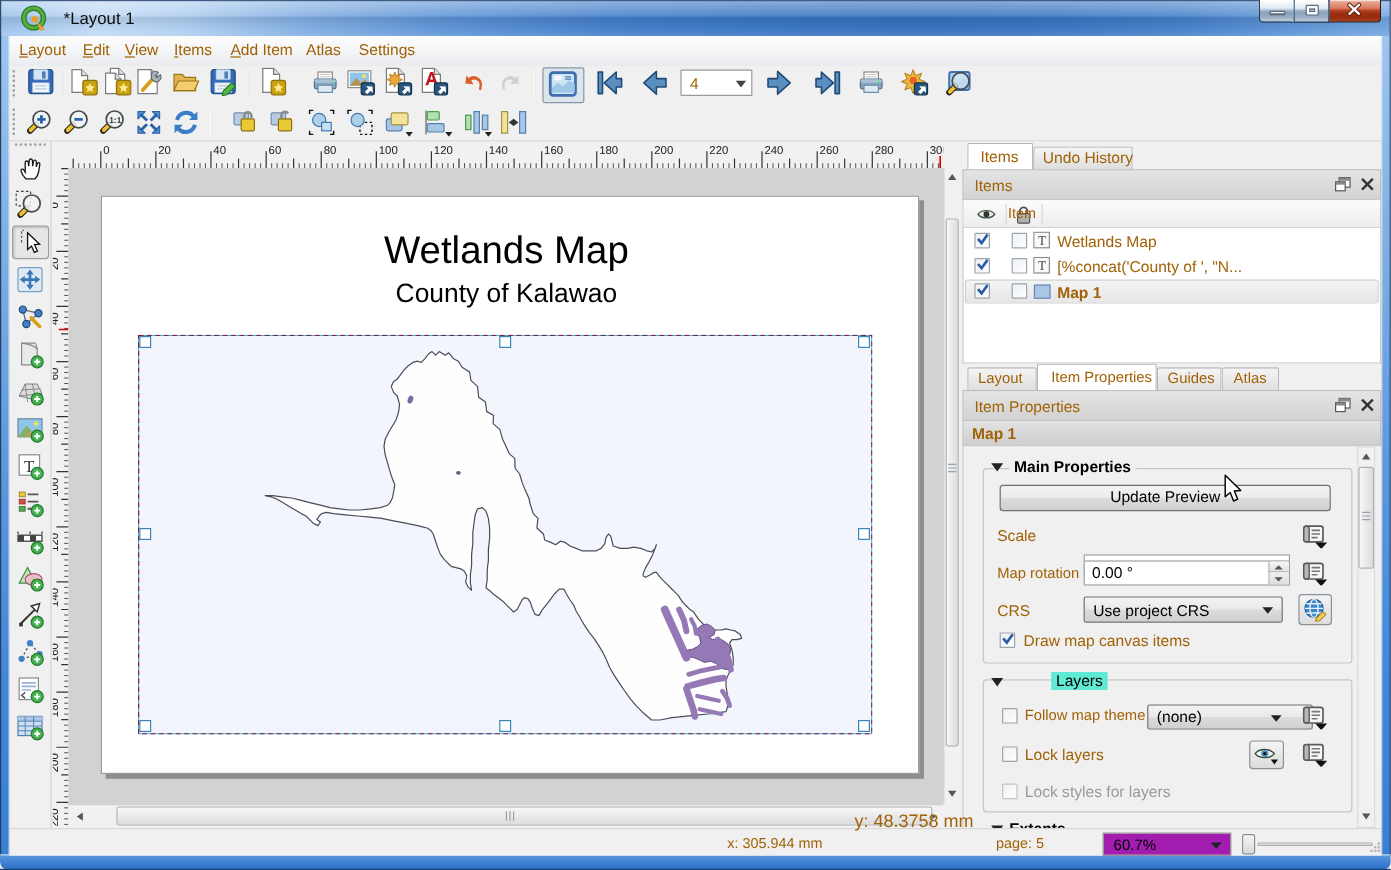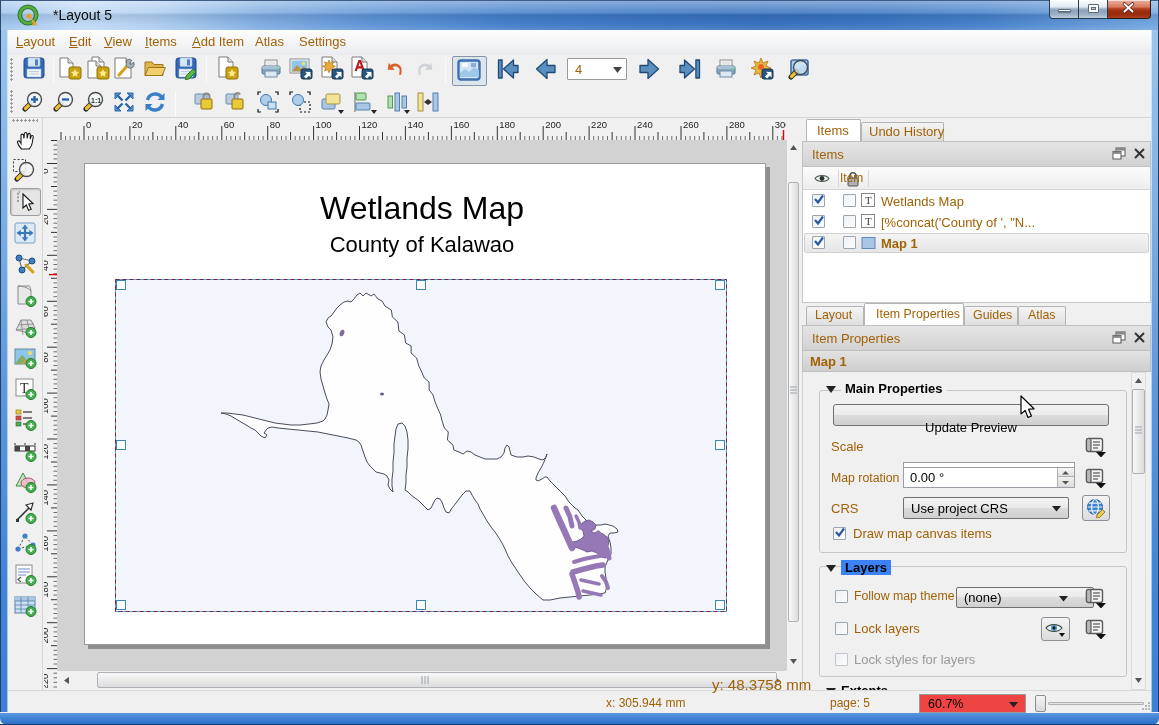--- a/index.html
+++ b/index.html
@@ -8,21 +8,21 @@
 <div class="abs" style="left:0;top:0;width:1159px;height:30px;background:linear-gradient(180deg, rgba(255,255,255,0.42) 0%, rgba(255,255,255,0.14) 42%, rgba(10,20,40,0.10) 50%, rgba(255,255,255,0.02) 82%, rgba(255,255,255,0.12) 100%),linear-gradient(90deg,#9dc2ec 0%,#c0daf5 7%,#b0cff0 13%,#82aee2 22%,#5e94d6 32%,#447fca 44%,#3a76c3 55%,#3671bd 66%,#3a76c2 76%,#4681ca 85%,#5e95d6 93%,#74a7e0 100%);"></div>
 <div class="abs" style="left:0;top:0;width:1159px;height:1px;background:#3f5c84"></div>
 <div class="abs" style="left:0;top:0;width:1px;height:30px;background:#30486a"></div>
 <div class="abs" style="left:1158px;top:0;width:1px;height:30px;background:#30486a"></div>
 <svg style="position:absolute;left:17px;top:4px" width="23" height="23" viewBox="0 0 23 23">
     <circle cx="11" cy="11" r="8.2" fill="none" stroke="#2e7d32" stroke-width="4.6"></circle>
     <circle cx="11" cy="11" r="8.2" fill="none" stroke="#5aad3c" stroke-width="2.4"></circle>
     <path d="M12.5,12.5 L20.5,20.5 l-4.2,1.4 -1.2,-4.4 z" fill="#e9a02a"></path>
     <circle cx="12" cy="12" r="2.6" fill="#e9a02a"></circle>
   </svg>
-<div class="txt" style="left:53px;top:7px;font-size:14px;color:#0c0c0c">*Layout 5</div>
+<div class="txt" style="left:53px;top:7px;font-size:14px;color:#0c0c0c">*Layout 1</div>
 <div class="abs" style="left:1049px;top:0;width:102px;height:19px;display:flex">
     <div style="width:30px;height:19px;border:1px solid #2a3b4d;border-top:none;border-radius:0 0 0 4px;background:linear-gradient(180deg,#fdfeff 0%,#e2eaf3 38%,#9db0c5 50%,#8ba2b9 60%,#9fb2c6 82%,#bfcedd 100%);position:relative;box-shadow:inset 0 1px 0 rgba(255,255,255,0.85)">
       <div style="position:absolute;left:8px;top:9px;width:13px;height:3px;background:#fff;border:1px solid #5a6a7a;border-radius:1px;box-shadow:0 1px 1px rgba(0,0,0,0.3)"></div>
     </div>
     <div style="width:29px;height:19px;border:1px solid #2a3b4d;border-top:none;border-left:none;background:linear-gradient(180deg,#fdfeff 0%,#e2eaf3 38%,#9db0c5 50%,#8ba2b9 60%,#9fb2c6 82%,#bfcedd 100%);position:relative;box-shadow:inset 0 1px 0 rgba(255,255,255,0.85)">
       <div style="position:absolute;left:9px;top:4px;width:11px;height:9px;background:#fff;border:1px solid #5a6a7a;border-radius:1px"></div>
       <div style="position:absolute;left:12px;top:7px;width:5px;height:3px;background:#b9cede;border:1px solid #5a6a7a"></div>
     </div>
     <div style="width:43px;height:19px;border:1px solid #2a1a14;border-top:none;border-left:none;border-radius:0 0 4px 0;background:linear-gradient(180deg,#edb09e 0%,#d97b5f 38%,#b64427 48%,#9c2e0e 62%,#992c0f 80%,#ad3f20 100%);position:relative;box-shadow:inset 0 1px 0 rgba(255,255,255,0.6)">
       <svg width="41" height="17" viewBox="0 0 41 17" style="position:absolute;left:0;top:0">
@@ -827,21 +827,21 @@
   </svg>
 <div class="abs" style="left:1132px;top:389px;width:13px;height:85px;background:linear-gradient(90deg,#f8f8f8,#dcdcdc);border:1px solid #aeb2b8;border-radius:2px"></div>
 <svg class="abs" style="left:1134px;top:425px" width="9" height="12">
     <path d="M1,2 h7 M1,5 h7 M1,8 h7" stroke="#9aa0a8" stroke-width="1"></path>
   </svg>
 <div class="abs" style="left:819px;top:390px;width:308px;height:163px;border:1px solid #c6c6c6;border-radius:3px"></div>
 <svg class="abs" style="left:825px;top:384px" width="12" height="10">
     <path d="M1,2 h10 l-5,7 z" fill="#222"></path>
   </svg>
 <div class="abs" style="left:841px;top:381px;background:#f0f0f0;padding:0 4px;font-size:13px;font-weight:bold;white-space:nowrap">Main Properties</div>
-<div class="abs" style="left:833px;top:404px;width:276px;height:22px;border:1px solid #707070;border-radius:3px;background:linear-gradient(180deg,#f2f2f2 0%,#ebebeb 49%,#dddddd 50%,#cfcfcf 100%);text-align:center;font-size:13px;padding-top:15px">Update Preview</div>
+<div class="abs" style="left:833px;top:404px;width:276px;height:22px;border:1px solid #707070;border-radius:3px;background:linear-gradient(180deg,#f2f2f2 0%,#ebebeb 49%,#dddddd 50%,#cfcfcf 100%);text-align:center;font-size:13px;padding-top:1px">Update Preview</div>
 <svg class="abs" style="left:1019px;top:395px" width="18" height="26" viewBox="0 0 18 26">
     <path d="M2,1 L2,19 L6.2,15.4 L9,22.5 L12.4,21 L9.6,14.2 L15,13.8 z" fill="#fff" stroke="#000" stroke-width="1.2" stroke-linejoin="round"></path>
   </svg>
 <div class="txt" style="left:831px;top:439px;font-size:13px">Scale</div>
 <div class="abs" style="left:903px;top:462px;width:172px;height:20px;background:#fff;border:1px solid #9aa0a6;font-size:13px;padding:2px 0 0 6px">71320</div>
 <svg class="abs" style="left:1085px;top:436px" width="23" height="21">
     <rect x="1.5" y="2.5" width="16" height="13" rx="2" fill="#f6f6f6" stroke="#5a5a5a" stroke-width="1.4"></rect>
     <rect x="1.5" y="2.5" width="4.5" height="13" rx="2" fill="#b8b8b8" stroke="#5a5a5a" stroke-width="1.2"></rect>
     <path d="M8,6 h7 M8,9 h7 M8,12 h5" stroke="#777" stroke-width="1.3"></path>
     <path d="M11,16 h10 l-5,5.5 z" fill="#111"></path>
@@ -876,21 +876,21 @@
   </svg>
 <div class="abs" style="left:833px;top:527px;width:13px;height:13px;background:linear-gradient(135deg,#eef1f4,#fdfdfd);border:1px solid #9aa5b0;border-radius:1px"></div>
 <svg class="abs" style="left:833px;top:525px" width="14" height="15">
     <path d="M3,7 L6,10.5 L11,3.5" fill="none" stroke="#2a5aa5" stroke-width="2.2"></path>
   </svg>
 <div class="txt" style="left:853px;top:526px;font-size:13px">Draw map canvas items</div>
 <div class="abs" style="left:819px;top:566px;width:308px;height:111px;border:1px solid #c6c6c6;border-radius:3px"></div>
 <svg class="abs" style="left:825px;top:563px" width="12" height="10">
     <path d="M1,2 h10 l-5,7 z" fill="#222"></path>
   </svg>
-<div class="abs" style="left:841px;top:560px;background:#3b82f6;padding:0 4px;font-size:13px;font-weight:bold;white-space:nowrap">Layers</div>
+<div class="abs" style="left:876px;top:560px;background:#5eead4;padding:0 4px;font-size:13px;font-weight:normal;white-space:nowrap">Layers</div>
 <div class="abs" style="left:835px;top:590px;width:13px;height:13px;background:linear-gradient(135deg,#eef1f4,#fdfdfd);border:1px solid #9aa5b0;border-radius:1px"></div>
 <div class="txt" style="left:854px;top:589px;font-size:12.3px">Follow map theme</div>
 <div class="abs" style="left:956px;top:587px;width:138px;height:21px;border:1px solid #707070;border-radius:2px;background:linear-gradient(180deg,#f4f4f4,#e9e9e9 49%,#dcdcdc 50%,#d0d0d0 100%);font-size:13px;padding:2px 0 0 7px">(none)</div>
 <svg class="abs" style="left:1058px;top:595px" width="11" height="7">
     <path d="M1,1 h9 l-4.5,5.5 z" fill="#222"></path>
   </svg>
 <svg class="abs" style="left:1085px;top:587px" width="23" height="21">
     <rect x="1.5" y="2.5" width="16" height="13" rx="2" fill="#f6f6f6" stroke="#5a5a5a" stroke-width="1.4"></rect>
     <rect x="1.5" y="2.5" width="4.5" height="13" rx="2" fill="#b8b8b8" stroke="#5a5a5a" stroke-width="1.2"></rect>
     <path d="M8,6 h7 M8,9 h7 M8,12 h5" stroke="#777" stroke-width="1.3"></path>
@@ -916,21 +916,21 @@
 <div class="abs" style="left:802px;top:680px;width:330px;height:10px;overflow:hidden">
     <svg style="position:absolute;left:23px;top:6px" width="12" height="10">
       <path d="M1,2 h10 l-5,7 z" fill="#222"></path>
     </svg>
     <div style="position:absolute;left:39px;top:3px;font-size:13px;font-weight:bold">Extents</div>
   </div>
 <div class="abs" style="left:8px;top:690px;width:1143px;height:23px;background:#f0f0f0;border-top:1px solid #d8d8d8"></div>
 <div class="txt" style="left:606px;top:696px;font-size:12px">x: 305.944 mm</div>
 <div class="txt" style="left:712px;top:676px;font-size:15px">y: 48.3758 mm</div>
 <div class="txt" style="left:830px;top:696px;font-size:12px">page: 5</div>
-<div class="abs" style="left:919px;top:694px;width:107px;height:19px;background:#ef4444;border:1px solid #9a9a9a;font-size:12.5px;padding:2px 0 0 8px">60.7%</div>
+<div class="abs" style="left:919px;top:694px;width:107px;height:19px;background:#a21caf;border:1px solid #9a9a9a;font-size:12.5px;padding:2px 0 0 8px">60.7%</div>
 <svg class="abs" style="left:1008px;top:701px" width="11" height="7">
     <path d="M1,1 h9 l-4.5,5.5 z" fill="#222"></path>
   </svg>
 <div class="abs" style="left:1048px;top:702px;width:96px;height:3px;background:#e4e4e4;border:1px solid #b0b0b0;border-radius:1px"></div>
 <div class="abs" style="left:1035px;top:695px;width:11px;height:17px;background:linear-gradient(180deg,#f6f6f6,#d8d8d8);border:1px solid #8a9096;border-radius:2px"></div>
 <svg class="abs" style="left:1141px;top:701px" width="11" height="11">
     <g fill="#b8b8b8">
       <rect x="7" y="1" width="2" height="2"></rect>
       <rect x="4" y="4" width="2" height="2"></rect>
       <rect x="7" y="4" width="2" height="2"></rect>

